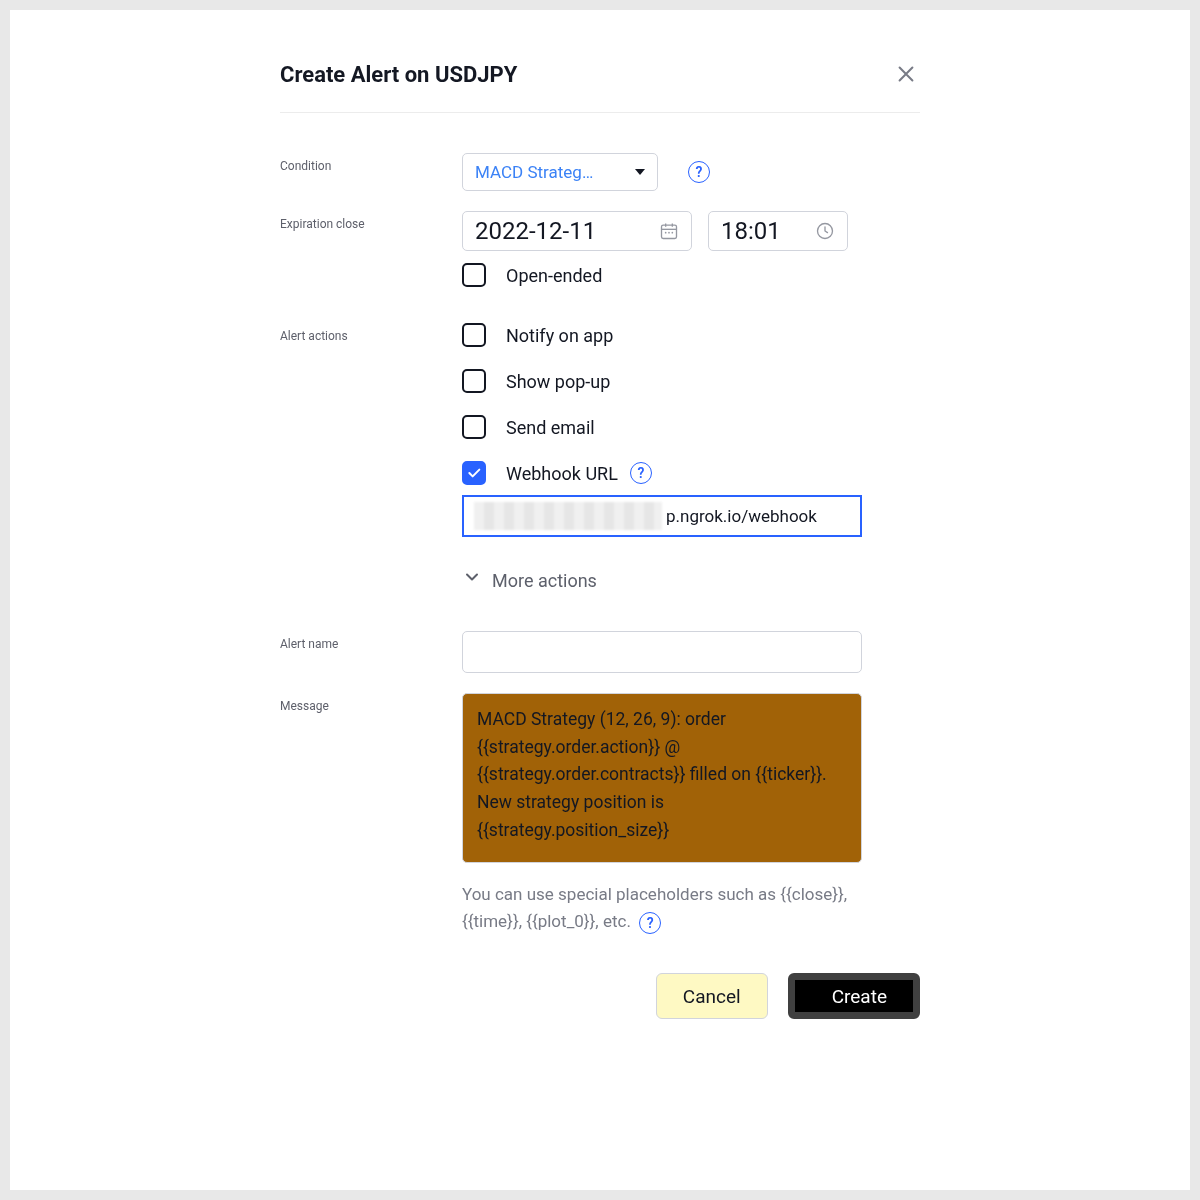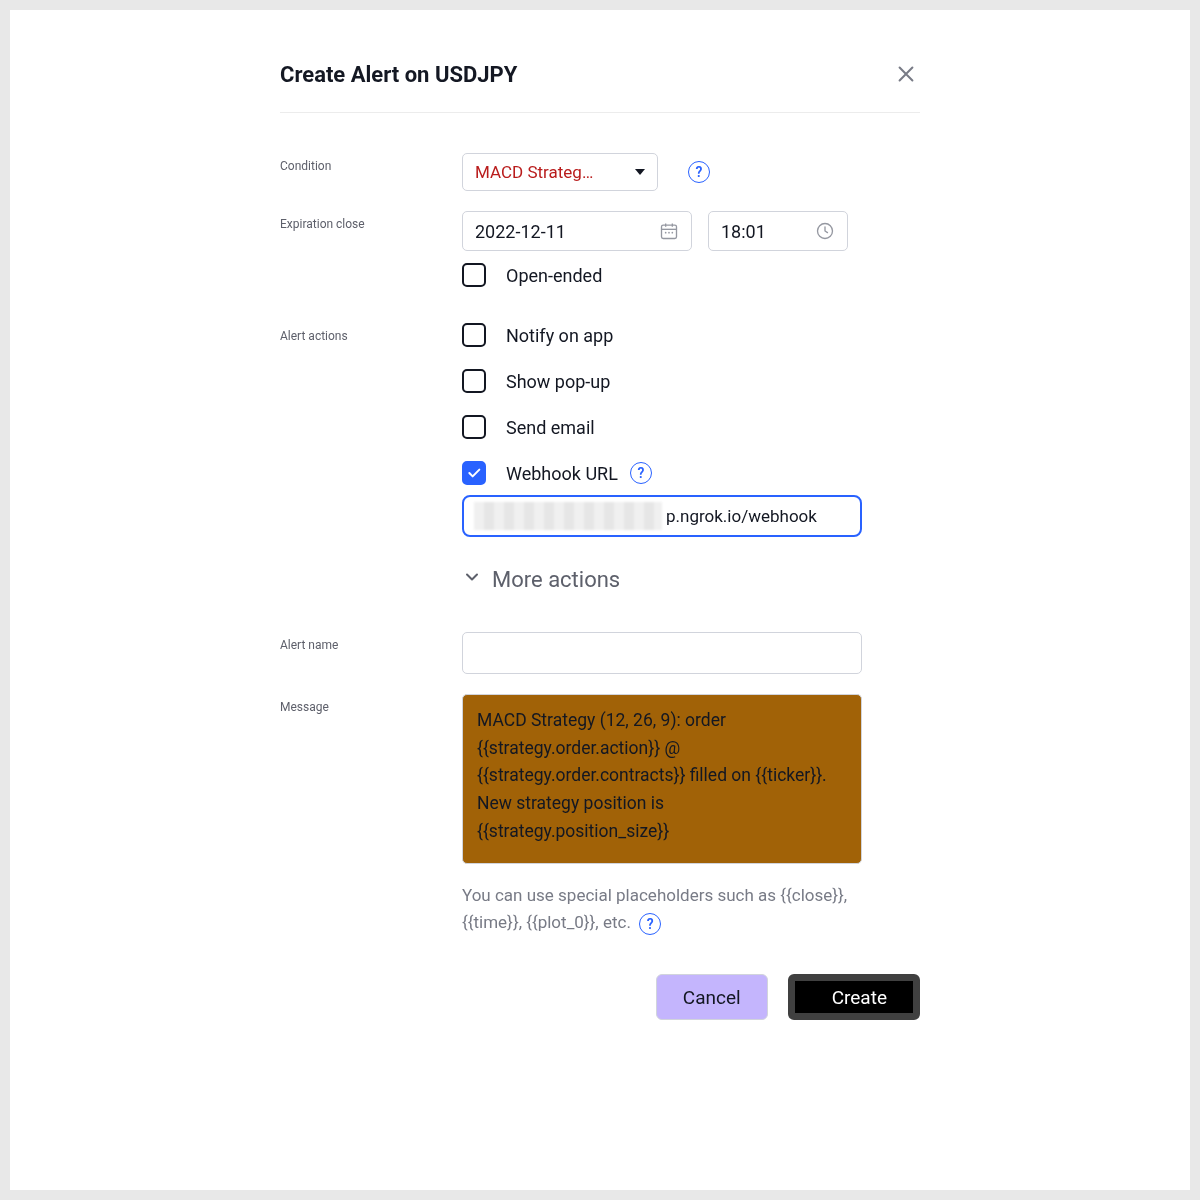--- a/index.html
+++ b/index.html
@@ -58,21 +58,21 @@
       flex: 1;
     }
     .select-box {
       display: inline-flex;
       align-items: center;
       border: 1px solid #d1d4dc;
       border-radius: 5px;
       height: 38px;
       padding: 0 12px;
       font-size: 17px;
-      color: #b91c1c;
+      color: #3b82f6;
       background: #fff;
       cursor: pointer;
       width: 196px;
       justify-content: space-between;
     }
     .select-box .txt {
       white-space: nowrap;
       overflow: hidden;
       text-overflow: ellipsis;
       flex: 1;
@@ -105,21 +105,21 @@
       align-items: center;
     }
     .input-box {
       display: flex;
       align-items: center;
       border: 1px solid #d1d4dc;
       border-radius: 5px;
       height: 40px;
       padding: 0 12px;
       background: #fff;
-      font-size: 18px;
+      font-size: 24px;
       color: #131722;
     }
     .date-input { width: 230px; justify-content: space-between; }
     .time-input { width: 140px; justify-content: space-between; }
     .icon-gray { color: #9598a1; display:flex; }
     .icon-gray svg { width: 20px; height: 20px; }
     .checkbox-item {
       display: flex;
       align-items: center;
       margin-bottom: 22px;
@@ -141,21 +141,21 @@
       border-color: #2962ff;
       color: #fff;
     }
     .cbox.checked svg { width: 16px; height: 16px; }
     .cb-label {
       font-size: 18px;
       color: #131722;
     }
     .webhook-input {
       border: 2px solid #2962ff;
-      border-radius: 8px;
+      border-radius: 0;
       height: 42px;
       width: 400px;
       padding: 0 10px;
       font-size: 17px;
       color: #131722;
       display: flex;
       align-items: center;
       margin-top: 4px;
     }
     .blurred-part {
@@ -164,21 +164,21 @@
       height: 28px;
       background: repeating-linear-gradient(90deg, #f0f0f0 0 10px, #e6e6e6 10px 20px);
       filter: blur(1px);
       margin-right: 4px;
     }
     .more-actions {
       display: flex;
       align-items: flex-end;
       gap: 10px;
       color: #5d606b;
-      font-size: 22px;
+      font-size: 18px;
       cursor: pointer;
       margin-top: 30px;
       margin-bottom: 40px;
     }
     .chevron svg { width: 20px; height: 20px; }
     .text-input {
       border: 1px solid #d1d4dc;
       border-radius: 5px;
       height: 42px;
       width: 400px;
@@ -218,21 +218,21 @@
       height: 46px;
       padding: 0 26px;
       border-radius: 6px;
       font-size: 19px;
       cursor: pointer;
       display: inline-flex;
       align-items: center;
       justify-content: center;
     }
     .btn-secondary {
-      background: #c4b5fd;
+      background: #fef9c3;
       border: 1px solid #d1d4dc;
       color: #131722;
     }
     .btn-primary {
       background: #000000;
       border: 7px solid #404040;
       color: #fff;
       padding-left: 37px;
     }
     .row.actions { margin-bottom: 0; }

